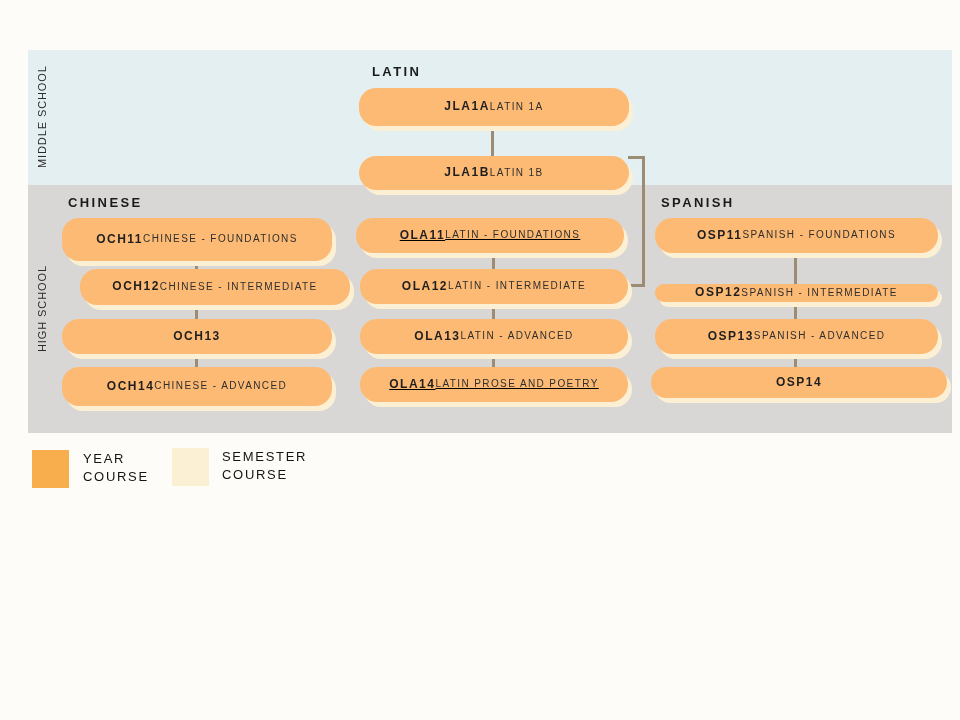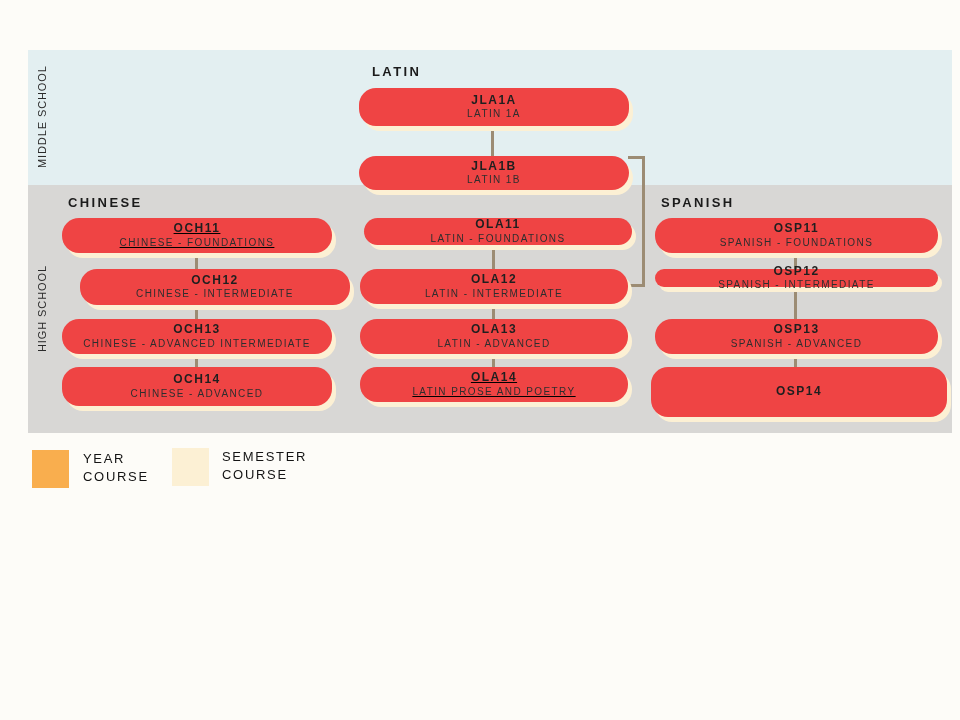--- a/index.html
+++ b/index.html
@@ -37,24 +37,24 @@
   .connector { position:absolute; width:3px; background:#9C8C74; }
   .bracket {
     position:absolute;
     border-top:3px solid #9C8C74;
     border-right:3px solid #9C8C74;
     border-bottom:3px solid #9C8C74;
   }
 
   .course {
     position:absolute;
-    background:#ef4444;
+    background:#fdba74;
     border-radius:17px;
     box-shadow:4px 5px 0 #FCF0D4;
-    display:flex; flex-direction:column;
+    display:flex; 
     align-items:center; justify-content:center;
     text-align:center;
     line-height:1.28;
   }
   .course .code {
     font-size:12px; font-weight:bold;
     letter-spacing:1.5px; color:#1F1F1F;
     white-space:nowrap;
   }
   .course .name {
@@ -92,66 +92,65 @@
 
 <div class="course" style="left:359px; top:88px; width:270px; height:38px;">
   <span class="code">JLA1A</span>
   <span class="name">LATIN 1A</span>
 </div>
 <div class="course" style="left:359px; top:156px; width:270px; height:34px;">
   <span class="code">JLA1B</span>
   <span class="name">LATIN 1B</span>
 </div>
 
-<div class="course" style="left:62px; top:218px; width:270px; height:35px;text-decoration:underline;">
+<div class="course" style="left:62px; top:218px; width:270px; height:43px;">
   <span class="code">OCH11</span>
   <span class="name">CHINESE - FOUNDATIONS</span>
 </div>
 <div class="course" style="left:80px; top:269px; width:270px; height:36px;">
   <span class="code">OCH12</span>
   <span class="name">CHINESE - INTERMEDIATE</span>
 </div>
 <div class="course" style="left:62px; top:319px; width:270px; height:35px;">
   <span class="code">OCH13</span>
-  <span class="name">CHINESE - ADVANCED INTERMEDIATE</span>
 </div>
 <div class="course" style="left:62px; top:367px; width:270px; height:39px;">
   <span class="code">OCH14</span>
   <span class="name">CHINESE - ADVANCED</span>
 </div>
 
-<div class="course" style="left:364px; top:218px; width:268px; height:27px;">
+<div class="course" style="left:356px; top:218px; width:268px; height:35px;text-decoration:underline;">
   <span class="code">OLA11</span>
   <span class="name">LATIN - FOUNDATIONS</span>
 </div>
 <div class="course" style="left:360px; top:269px; width:268px; height:35px;">
   <span class="code">OLA12</span>
   <span class="name">LATIN - INTERMEDIATE</span>
 </div>
 <div class="course" style="left:360px; top:319px; width:268px; height:35px;">
   <span class="code">OLA13</span>
   <span class="name">LATIN - ADVANCED</span>
 </div>
 <div class="course" style="left:360px; top:367px; width:268px; height:35px;text-decoration:underline;">
   <span class="code">OLA14</span>
   <span class="name">LATIN PROSE AND POETRY</span>
 </div>
 
 <div class="course" style="left:655px; top:218px; width:283px; height:35px;">
   <span class="code">OSP11</span>
   <span class="name">SPANISH - FOUNDATIONS</span>
 </div>
-<div class="course" style="left:655px; top:269px; width:283px; height:18px;">
+<div class="course" style="left:655px; top:284px; width:283px; height:18px;">
   <span class="code">OSP12</span>
   <span class="name">SPANISH - INTERMEDIATE</span>
 </div>
 <div class="course" style="left:655px; top:319px; width:283px; height:35px;">
   <span class="code">OSP13</span>
   <span class="name">SPANISH - ADVANCED</span>
 </div>
-<div class="course" style="left:651px; top:367px; width:296px; height:50px;">
+<div class="course" style="left:651px; top:367px; width:296px; height:31px;">
   <span class="code">OSP14</span>
 </div>
 
 <div class="legend-swatch" style="left:32px; top:450px; background:#F9AE4E;"></div>
 <div class="legend-label" style="left:83px; top:450px; width:92px;">YEAR COURSE</div>
 <div class="legend-swatch" style="left:172px; top:448px; background:#FCF0D4;"></div>
 <div class="legend-label" style="left:222px; top:448px; width:118px;">SEMESTER COURSE</div>
 
 </body></html>

